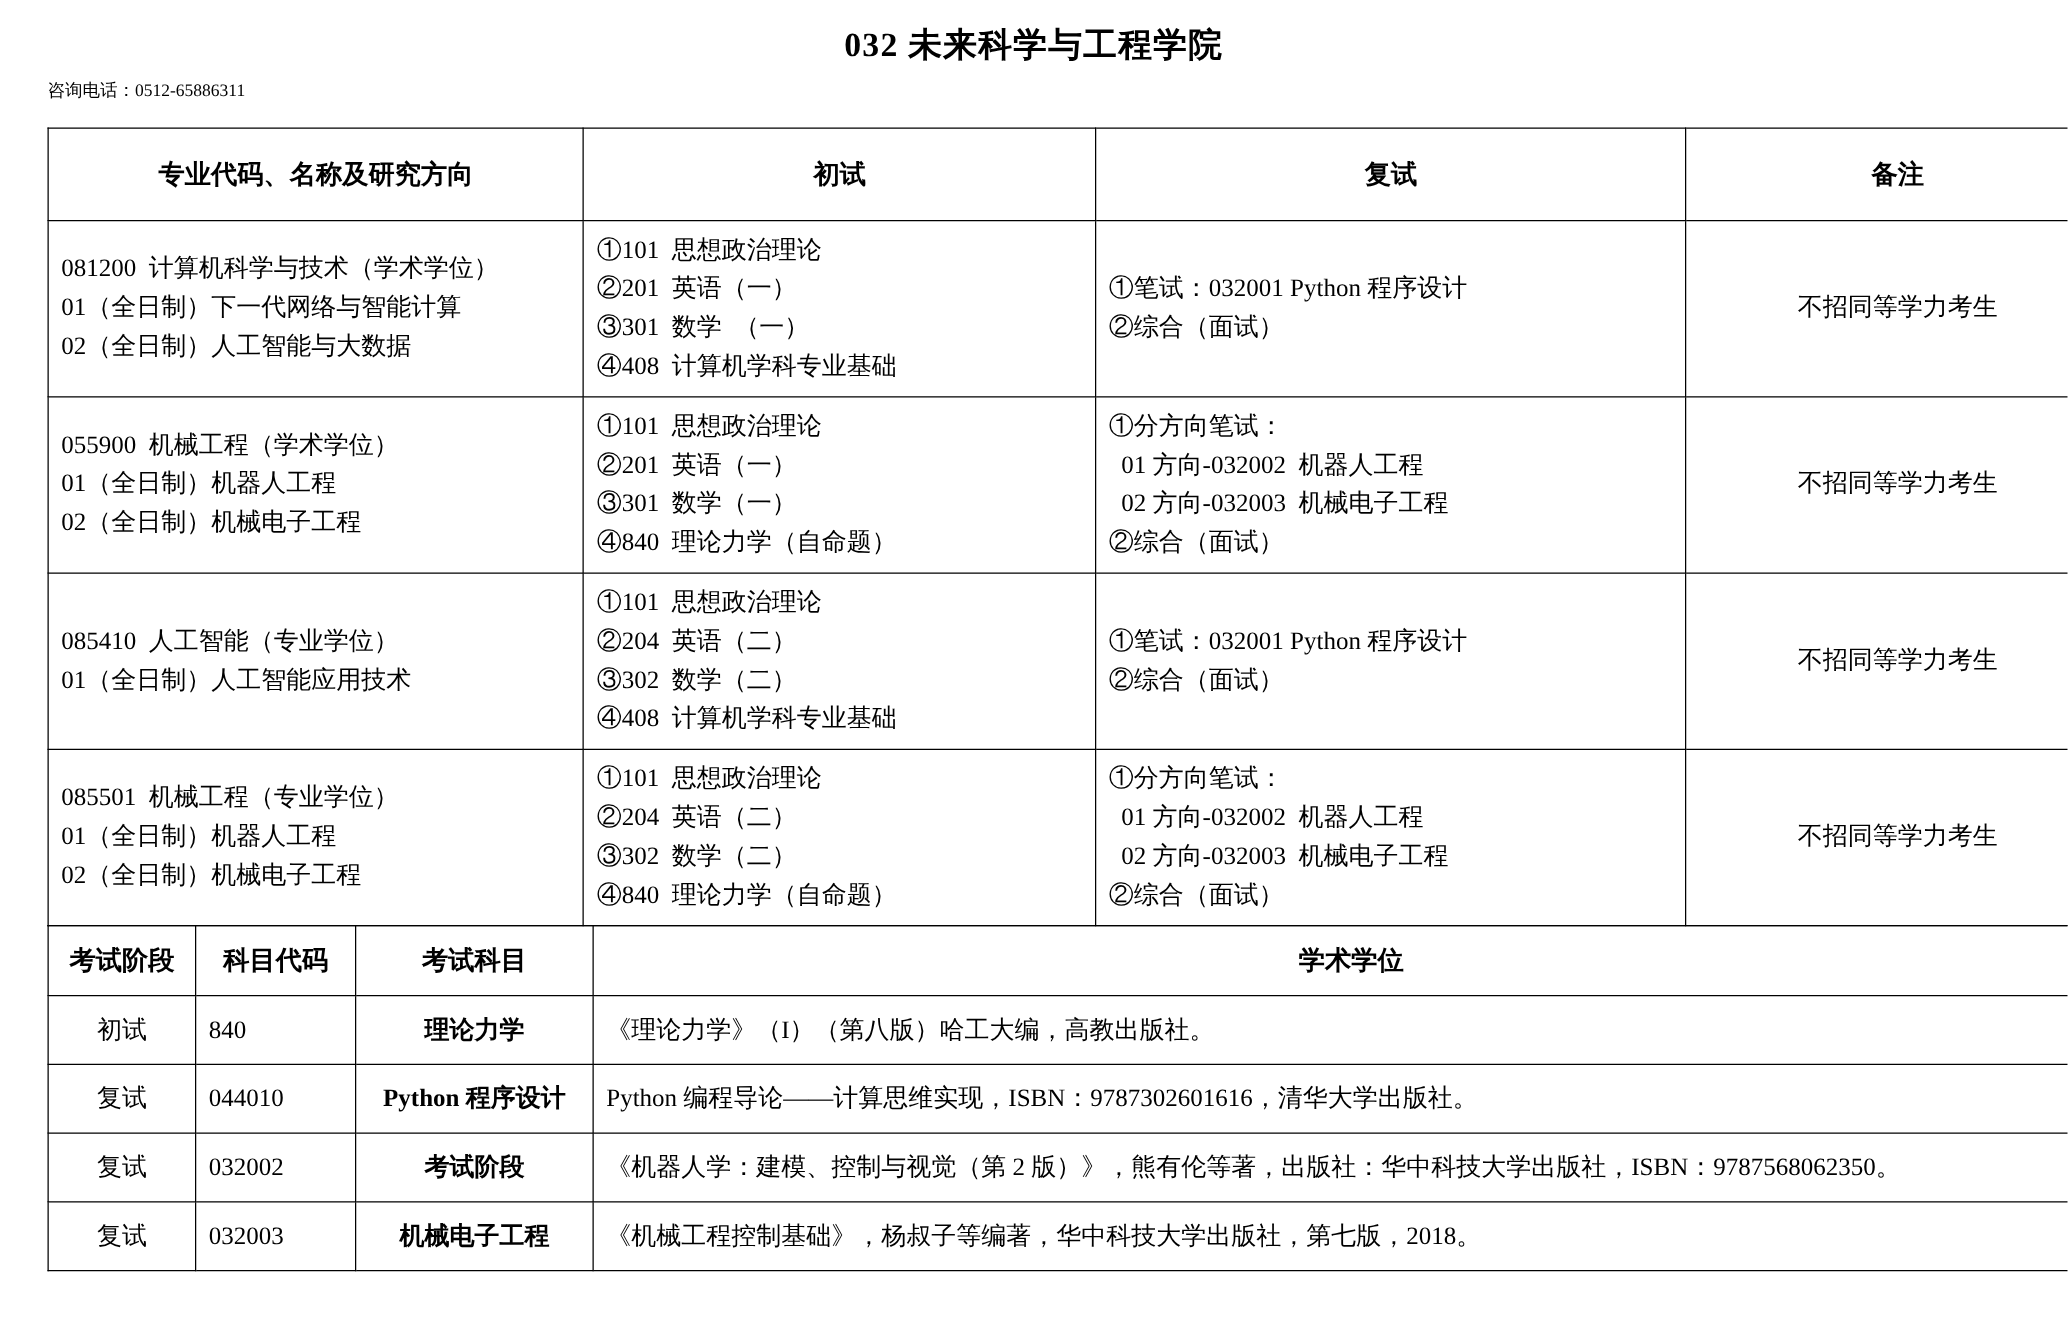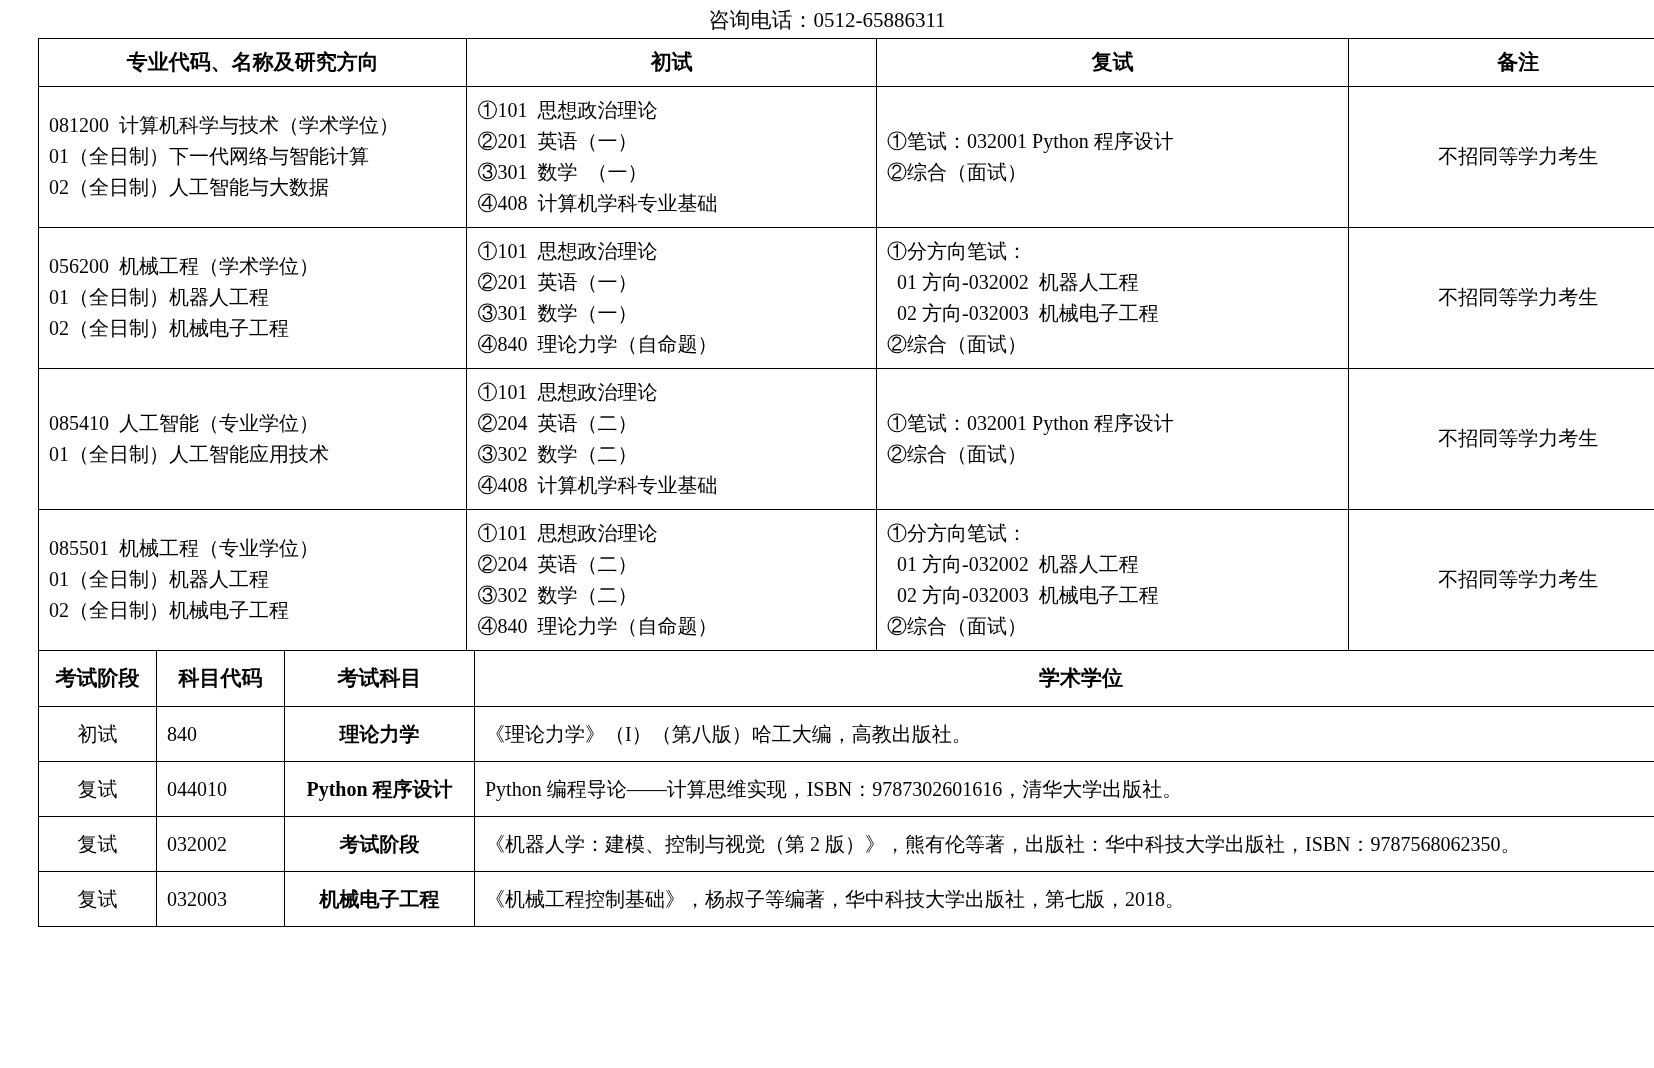--- a/index.html
+++ b/index.html
@@ -19,41 +19,41 @@
     padding: 6px 38px 10px 38px;
   }
   .doc-title {
     text-align: center;
     font-size: 27px;
     font-weight: bold;
     letter-spacing: 1px;
     margin: 12px 0 10px 0;
   }
   .doc-subtitle {
-    text-align: center;
-    font-size: 21px;
-    margin: 0 0 4px 0;
+    text-align: left;
+    font-size: 14px;
+    margin: 0 0 20px 0;
   }
   table {
     border-collapse: collapse;
     width: 1650px;
     table-layout: fixed;
   }
   table.main-table td, table.main-table th {
     border: 1px solid #000000;
     vertical-align: middle;
     padding: 8px 10px;
     font-size: 20px;
     line-height: 1.55;
   }
   table.main-table thead th {
     text-align: center;
     font-weight: bold;
     font-size: 21px;
-    padding: 7px 6px;
+    padding: 20px 6px;
   }
   .col-major { width: 410px; }
   .col-first { width: 392px; }
   .col-second { width: 452px; }
   .col-remark { width: 324px; }
 
   .cell-lines { display: block; }
   .cell-lines .line { display: block; white-space: pre-wrap; }
   .major-cell .line:first-child { }
   .center { text-align: center; }
@@ -77,20 +77,21 @@
   .bk-stage { width: 118px; text-align: center; }
   .bk-code { width: 128px; text-align: left; }
   .bk-subject { width: 190px; text-align: center; font-weight: bold; }
   .bk-ref { text-align: left; }
 </style>
 </head>
 <body>
 
 <div class="page">
 
+  <div class="doc-title">032  未来科学与工程学院</div>
   <div class="doc-subtitle">咨询电话：0512-65886311</div>
 
   <table class="main-table">
     <colgroup>
       <col class="col-major">
       <col class="col-first">
       <col class="col-second">
       <col class="col-remark">
     </colgroup>
     <thead>
@@ -122,21 +123,21 @@
             <span class="cell-lines">
               <span class="line">①笔试：032001 Python 程序设计</span>
               <span class="line">②综合（面试）</span>
             </span>
           </td>
           <td class="center">不招同等学力考生</td>
         </tr>
         <tr>
           <td class="major-cell left">
             <span class="cell-lines">
-              <span class="line">056200  机械工程（学术学位）</span>
+              <span class="line">055900  机械工程（学术学位）</span>
               <span class="line">01（全日制）机器人工程</span>
               <span class="line">02（全日制）机械电子工程</span>
             </span>
           </td>
           <td class="left">
             <span class="cell-lines">
               <span class="line">①101  思想政治理论</span>
               <span class="line">②201  英语（一）</span>
               <span class="line">③301  数学（一）</span>
               <span class="line">④840  理论力学（自命题）</span>

